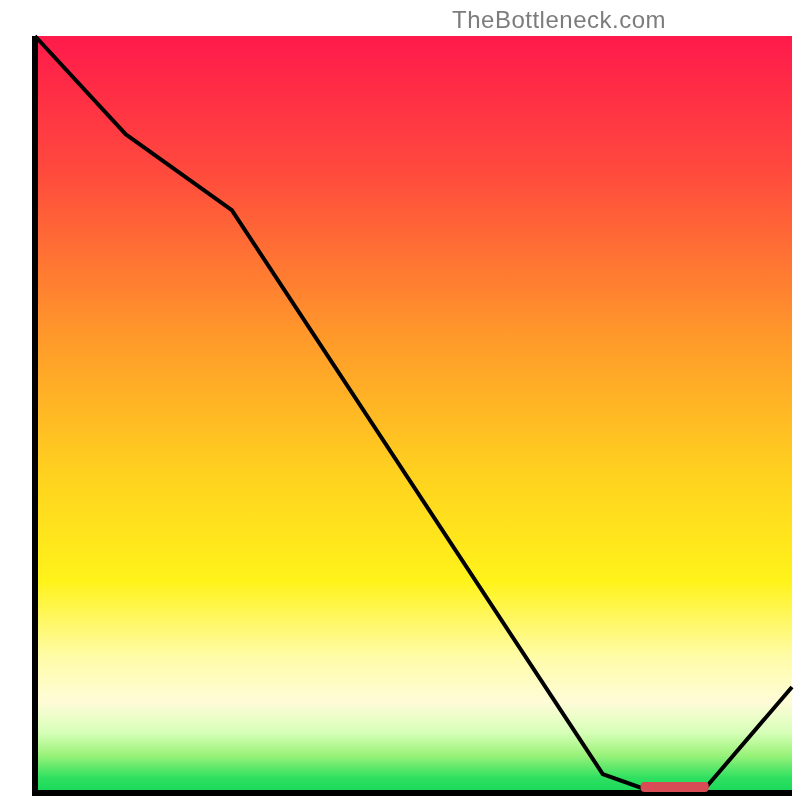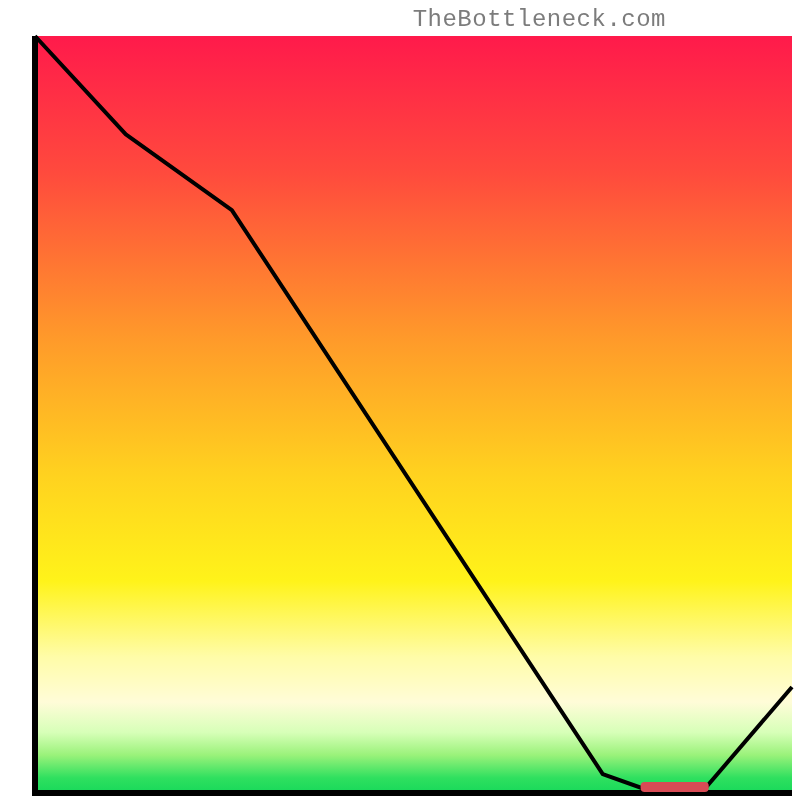--- a/index.html
+++ b/index.html
@@ -8,21 +8,20 @@
     width: 800px;
     height: 800px;
     background: #ffffff;
     overflow: hidden;
     font-family: Arial, Helvetica, sans-serif;
   }
   .frame {
     position: relative;
     width: 676px;
     height: 800px;
-    font-family: Liberation Mono, monospace;
   }
   .watermark {
     position: absolute;
     top: 6px;
     right: 10px;
     color: #7c7c7c;
     font-size: 24px;
     letter-spacing: 0.5px;
     font-weight: 500;
   }

